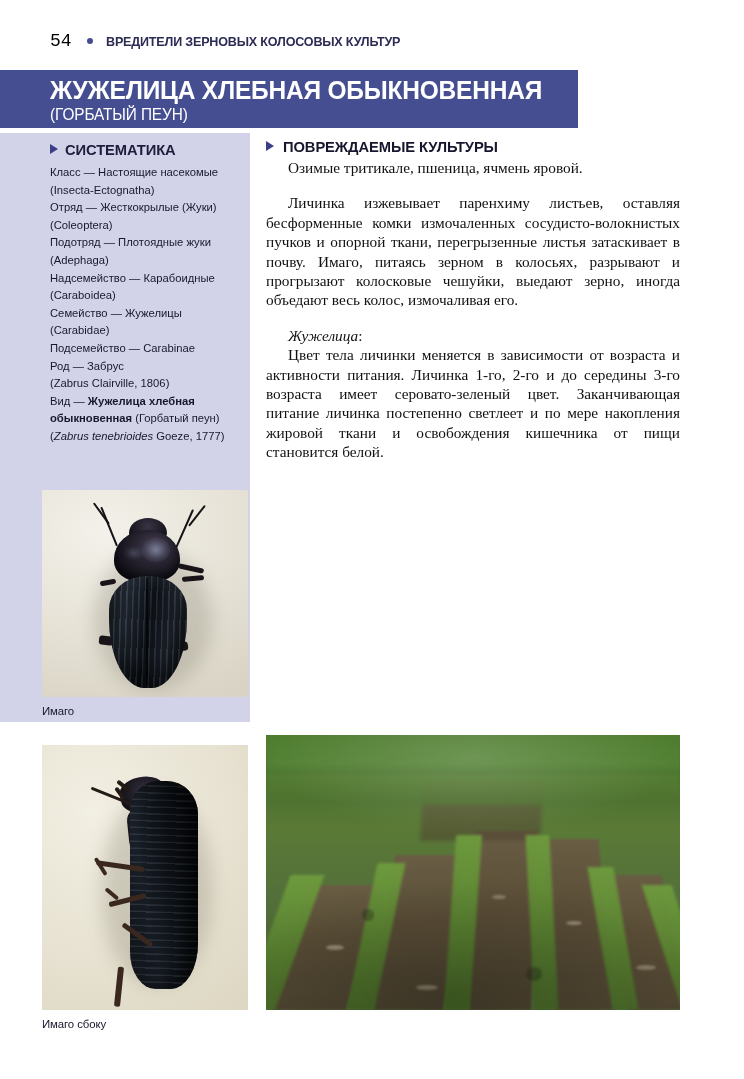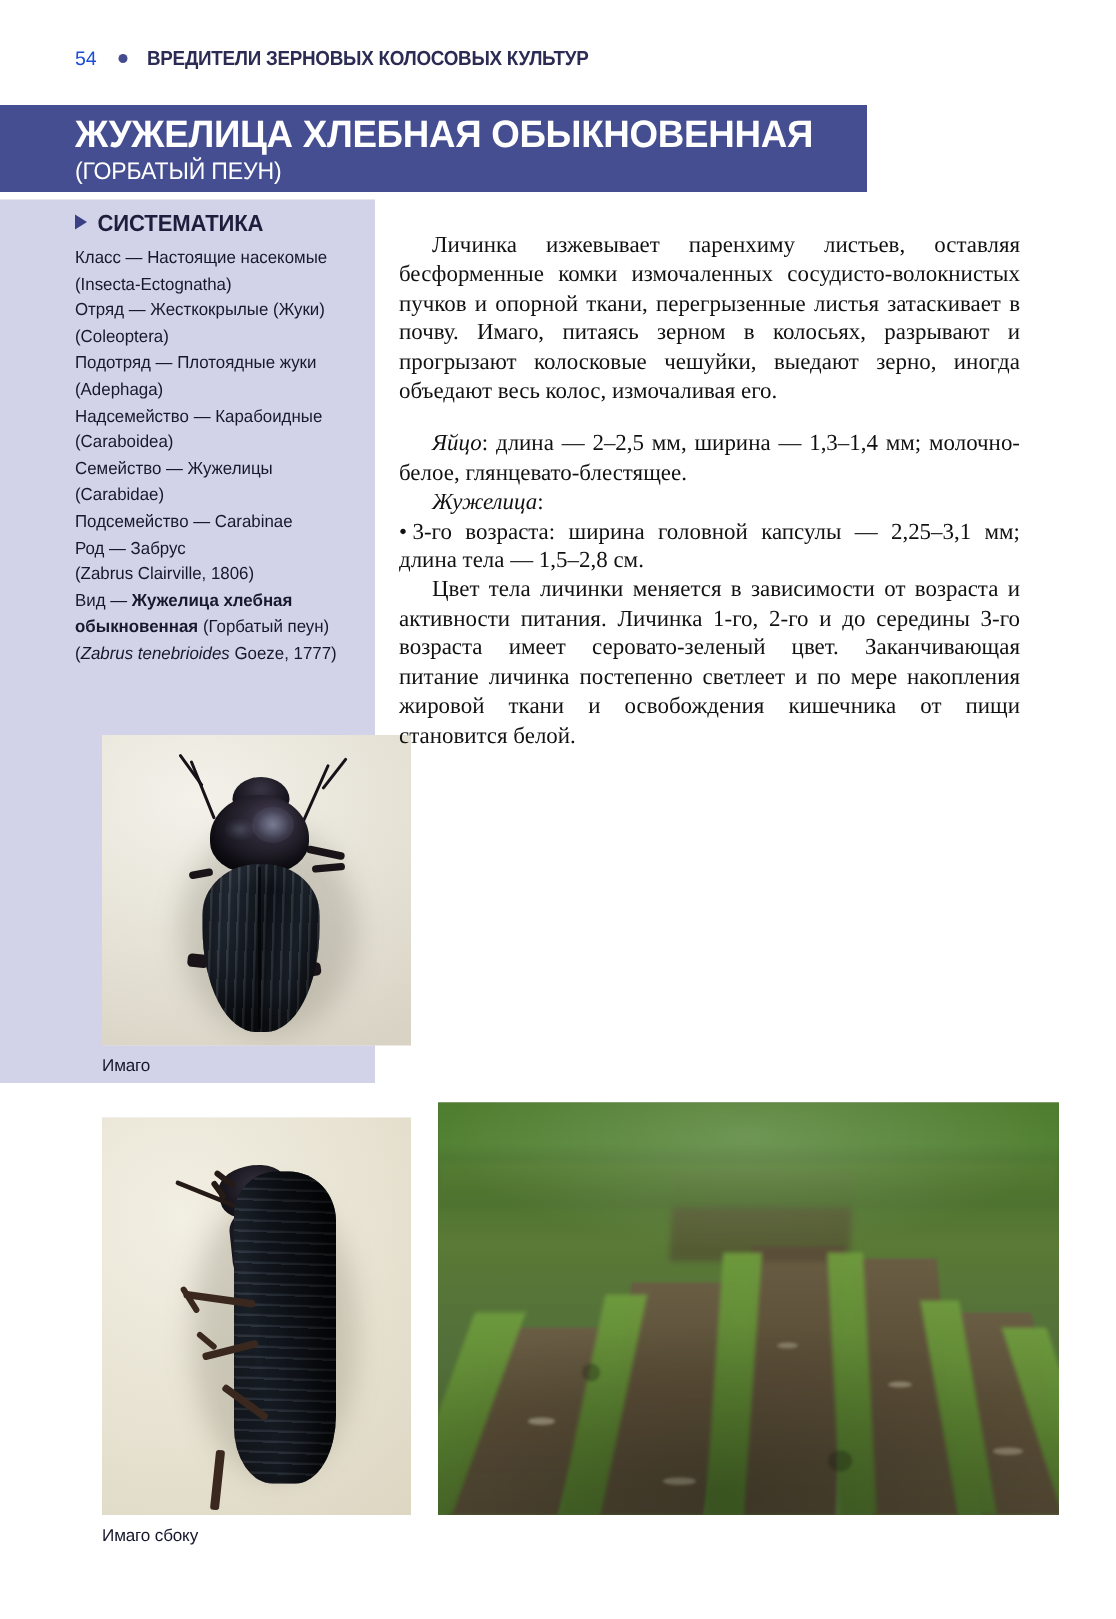--- a/index.html
+++ b/index.html
@@ -20,23 +20,23 @@
   .running-head {
     position: absolute;
     left: 50px;
     top: 31px;
     display: flex;
     align-items: center;
     gap: 13px;
     white-space: nowrap;
   }
   .page-number {
-    font-family: Liberation Sans, sans-serif;
-    font-size: 13px;
-    color: #1d4ed8;
+    font-family: Liberation Mono, monospace;
+    font-size: 18px;
+    color: #000000;
     letter-spacing: 0px;
   }
   .head-bullet {
     width: 6px;
     height: 6px;
     border-radius: 50%;
     background: #454b8f;
     display: inline-block;
     margin-left: 2px;
   }
@@ -127,21 +127,20 @@
     color: #17172e;
     transform: scaleX(0.97);
     transform-origin: left top;
   }
   .taxonomy b { font-weight: bold; }
   .taxonomy i { font-style: italic; }
 
   
   .figure {
     position: absolute;
-    margin-left: 26px;
   }
   .fig-caption {
     font-family: "Liberation Sans", sans-serif;
     font-size: 11.4px;
     color: #16162c;
     letter-spacing: -0.1px;
     white-space: nowrap;
   }
 
   .photo {
@@ -463,33 +462,38 @@
     <div class="field-speck" style="left:370px; top:230px; width:20px; height:5px; background:rgba(205,200,175,0.4);"></div>
     <div class="field-speck" style="left:96px; top:174px; width:12px; height:12px;"></div>
     <div class="field-speck" style="left:260px; top:232px; width:16px; height:14px;"></div>
     <div class="field-hilite"></div>
   </div>
   <div class="fig-caption" style="margin-top:8px;">Диффузно-очаговый тип повреждения посева тритикале озимой</div>
 </div>
 
 <div class="main-col">
 
+  <div class="sec">
+    <div class="sec-head">
+      <span class="tri"></span>
+      <span class="label">ПОВРЕЖДАЕМЫЕ КУЛЬТУРЫ</span>
+    </div>
+    <p class="body">Озимые тритикале, пшеница, ячмень яровой.</p>
+  </div>
 
   <div class="gap-lg"></div>
 
   <div class="sec">
     <p class="body">Личинка изжевывает паренхиму листьев, оставляя бесформенные комки измочаленных сосудисто-волокнистых пучков и опорной ткани, перегрызенные листья затаскивает в почву. Имаго, питаясь зерном в колосьях, разрывают и прогрызают колосковые чешуйки, выедают зерно, иногда объедают весь колос, измочаливая его.</p>
   </div>
 
   <div class="gap-lg"></div>
 
   <div class="sec">
 
-    <p class="body"><em class="it">Яйцо</em><span>: длина — 2–2,5 мм, ширина — 1,3–1,4 мм; молочно-белое, глянцевато-блестящее.</span></p>
 
     <p class="body"><em class="it">Жужелица</em><span>:</span></p>
 
-    <p class="bullet"><span class="dot">•</span><span>3-го возраста: ширина головной капсулы — 2,25–3,1 мм; длина тела — 1,5–2,8 см.</span></p>
 
     <p class="body">Цвет тела личинки меняется в зависимости от возраста и активности питания. Личинка 1-го, 2-го и до середины 3-го возраста имеет серовато-зеленый цвет. Заканчивающая питание личинка постепенно светлеет и по мере накопления жировой ткани и освобождения кишечника от пищи становится белой.</p>
 
   </div>
 </div>
 
 </body></html>

